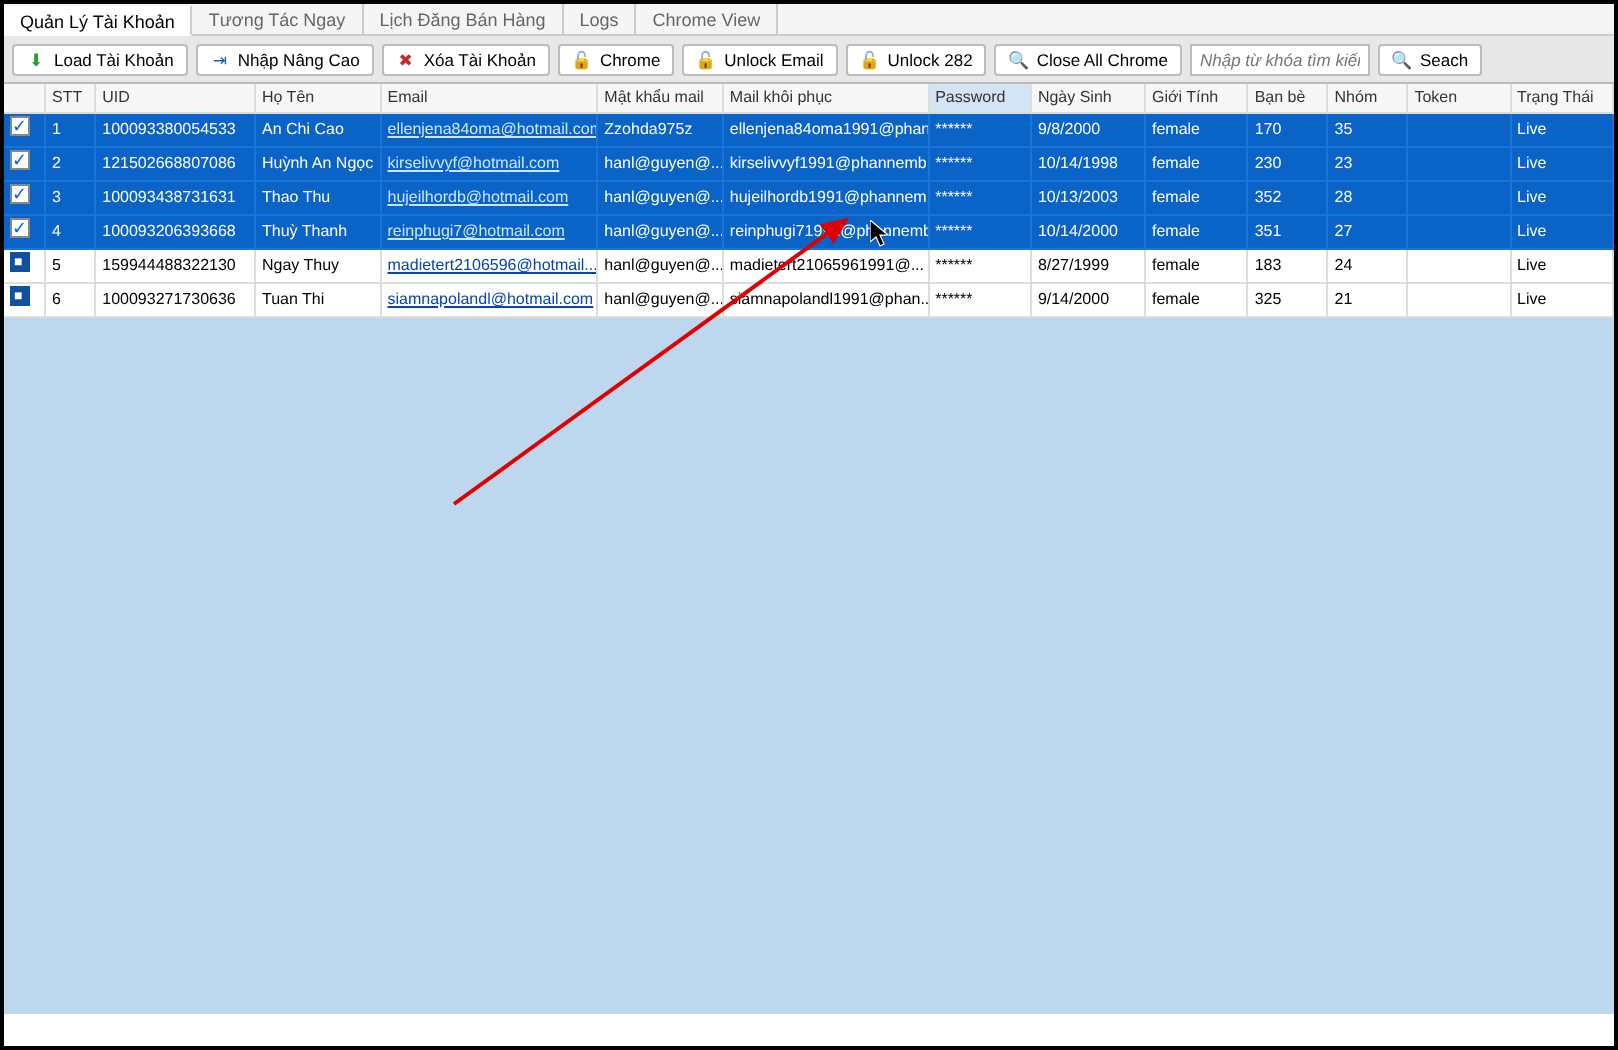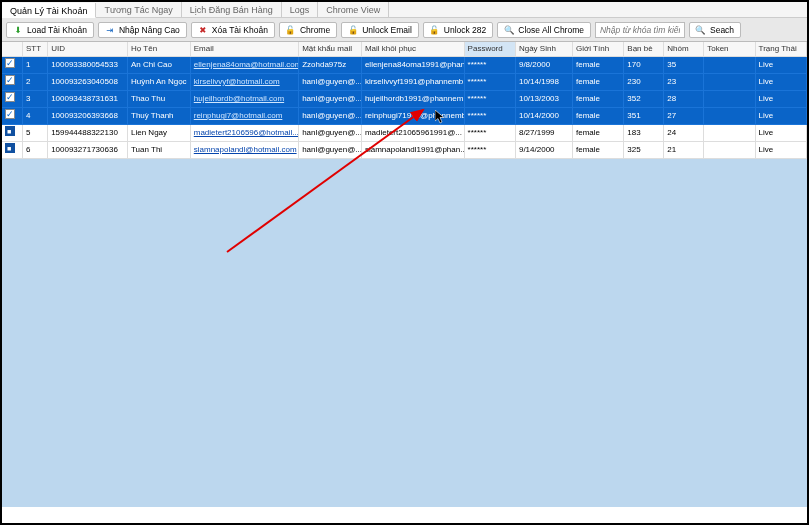--- a/index.html
+++ b/index.html
@@ -140,21 +140,21 @@
             <td>9/8/2000</td>
             <td>female</td>
             <td>170</td>
             <td>35</td>
             <td></td>
             <td>Live</td>
           </tr>
           <tr class="sel">
             <td><span class="chk on"></span></td>
             <td>2</td>
-            <td>100093263040508</td>
+            <td>121502668807086</td>
             <td>Huỳnh An Ngọc</td>
             <td><span class="link">kirselivvyf@hotmail.com</span></td>
             <td>hanl@guyen@...</td>
             <td>kirselivvyf1991@phannemb...</td>
             <td>******</td>
             <td>10/14/1998</td>
             <td>female</td>
             <td>230</td>
             <td>23</td>
             <td></td>
@@ -189,21 +189,21 @@
             <td>female</td>
             <td>351</td>
             <td>27</td>
             <td></td>
             <td>Live</td>
           </tr>
           <tr class="unsel">
             <td><span class="chk stop"></span></td>
             <td>5</td>
             <td>159944488322130</td>
-            <td>Lien Ngay</td>
+            <td>Ngay Thuy</td>
             <td><span class="link">madietert2106596@hotmail...</span></td>
             <td>hanl@guyen@...</td>
             <td>madietert21065961991@...</td>
             <td>******</td>
             <td>8/27/1999</td>
             <td>female</td>
             <td>183</td>
             <td>24</td>
             <td></td>
             <td>Live</td>

